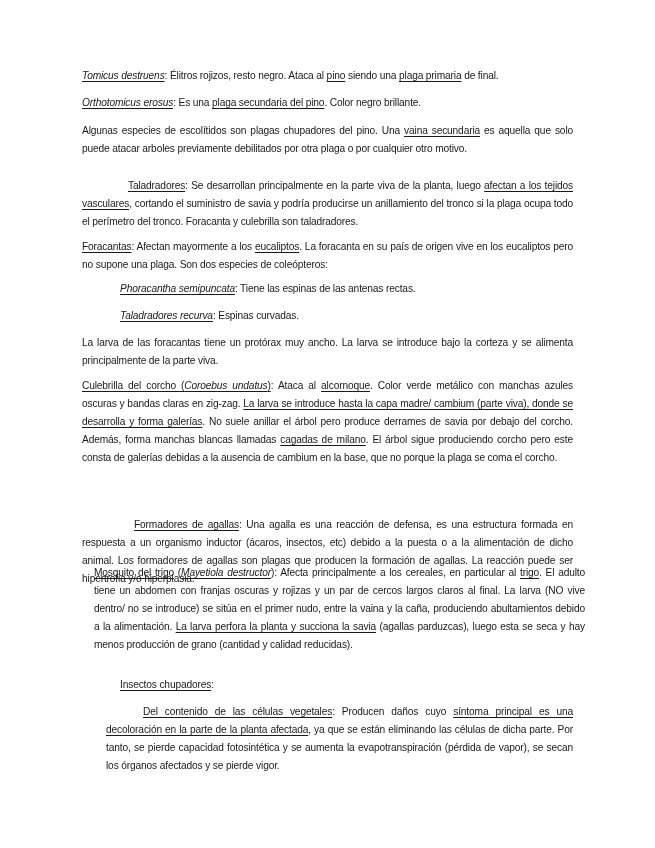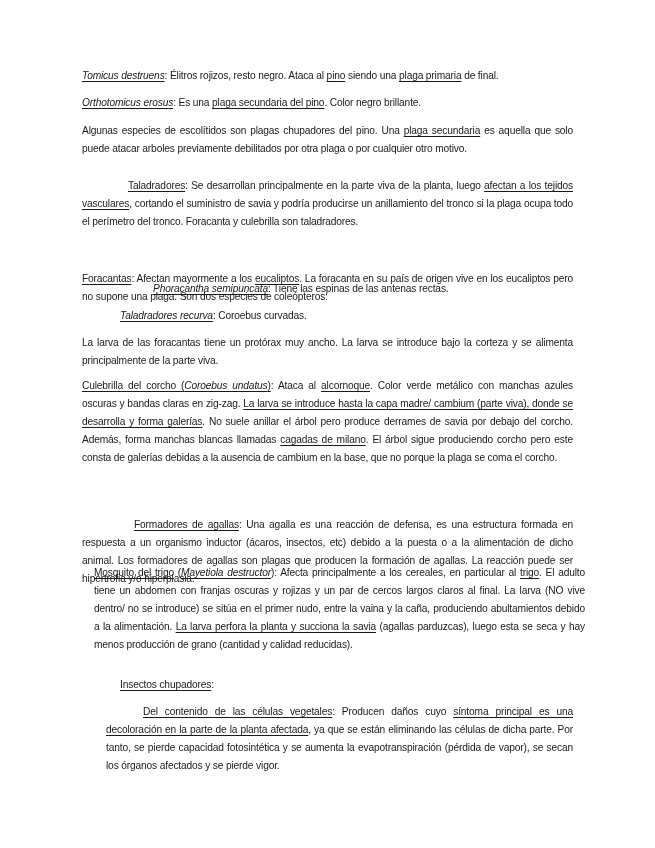--- a/index.html
+++ b/index.html
@@ -23,37 +23,37 @@
 
   <p style="position:absolute;top:0;left:0;width:491px;">
     <span class="u i">Tomicus destruens</span><span>: Élitros rojizos, resto negro. Ataca al </span><span class="u">pino</span><span> siendo una </span><span class="u">plaga primaria</span><span> de final.</span>
   </p>
 
   <p style="position:absolute;top:27px;left:0;width:491px;">
     <span class="u i">Orthotomicus erosus</span><span>: Es una </span><span class="u">plaga secundaria del pino</span><span>. Color negro brillante.</span>
   </p>
 
   <p style="position:absolute;top:55px;left:0;width:491px;">
-    <span>Algunas especies de escolítidos son plagas chupadores del pino. Una </span><span class="u">plaga secundaria</span><span> es aquella que solo puede atacar arboles previamente debilitados por otra plaga o por cualquier otro motivo.</span>
+    <span>Algunas especies de escolítidos son plagas chupadores del pino. Una </span><span class="u">vaina secundaria</span><span> es aquella que solo puede atacar arboles previamente debilitados por otra plaga o por cualquier otro motivo.</span>
   </p>
 
   <p class="indent-big" style="position:absolute;top:110px;left:0;width:491px;">
     <span class="u">Taladradores</span><span>: Se desarrollan principalmente en la parte viva de la planta, luego </span><span class="u">afectan a los tejidos vasculares</span><span>, cortando el suministro de savia y podría producirse un anillamiento del tronco si la plaga ocupa todo el perímetro del tronco. Foracanta y culebrilla son taladradores.</span>
   </p>
 
-  <p style="position:absolute;top:171px;left:0;width:491px;margin-top:32px;">
+  <p style="position:absolute;top:171px;left:0;width:491px;">
     <span class="u">Foracantas</span><span>: Afectan mayormente a los </span><span class="u">eucaliptos</span><span>. La foracanta en su país de origen vive en los eucaliptos pero no supone una plaga. Son dos especies de coleópteros:</span>
   </p>
 
-  <p style="position:absolute;top:213px;left:38px;width:453px;margin-left:33px;">
+  <p style="position:absolute;top:213px;left:38px;width:453px;">
     <span class="u i">Phoracantha semipuncata</span><span>: Tiene las espinas de las antenas rectas.</span>
   </p>
 
   <p style="position:absolute;top:240px;left:38px;width:453px;">
-    <span class="u i">Taladradores recurva</span><span>: Coroebus curvadas.</span>
+    <span class="u i">Taladradores recurva</span><span>: Espinas curvadas.</span>
   </p>
 
   <p style="position:absolute;top:267px;left:0;width:491px;">
     <span>La larva de las foracantas tiene un protórax muy ancho. La larva se introduce bajo la corteza y se alimenta principalmente de la parte viva.</span>
   </p>
 
   <p style="position:absolute;top:310px;left:0;width:491px;">
     <span class="u">Culebrilla del corcho (</span><span class="u i">Coroebus undatus</span><span class="u">)</span><span>: Ataca al </span><span class="u">alcornoque</span><span>. Color verde metálico con manchas azules oscuras y bandas claras en zig-zag. </span><span class="u">La larva se introduce hasta la capa madre/ cambium (parte viva), donde se desarrolla y forma galerías</span><span>. No suele anillar el árbol pero produce derrames de savia por debajo del corcho. Además, forma manchas blancas llamadas </span><span class="u">cagadas de milano</span><span>. El árbol sigue produciendo corcho pero este consta de galerías debidas a la ausencia de cambium en la base, que no porque la plaga se coma el corcho.</span>
   </p>
 

